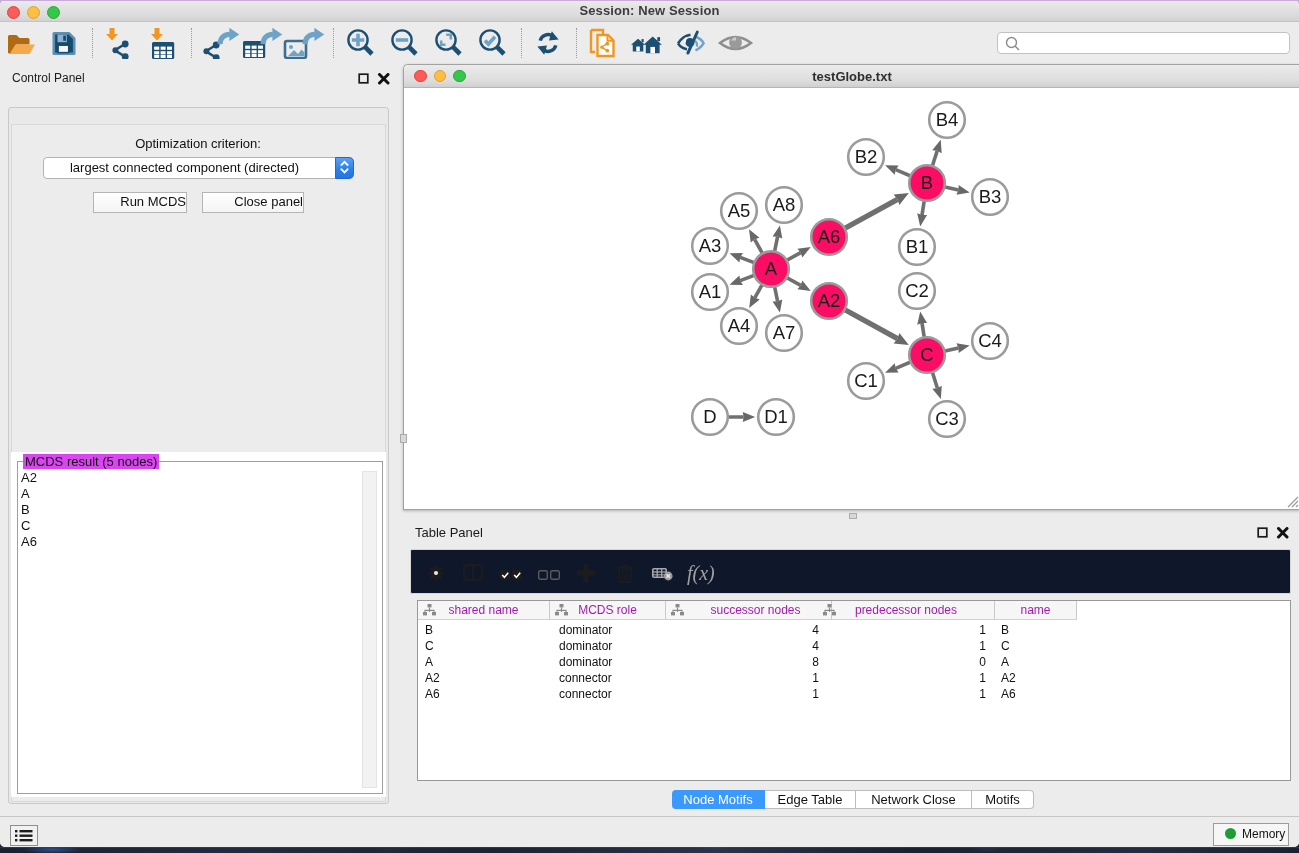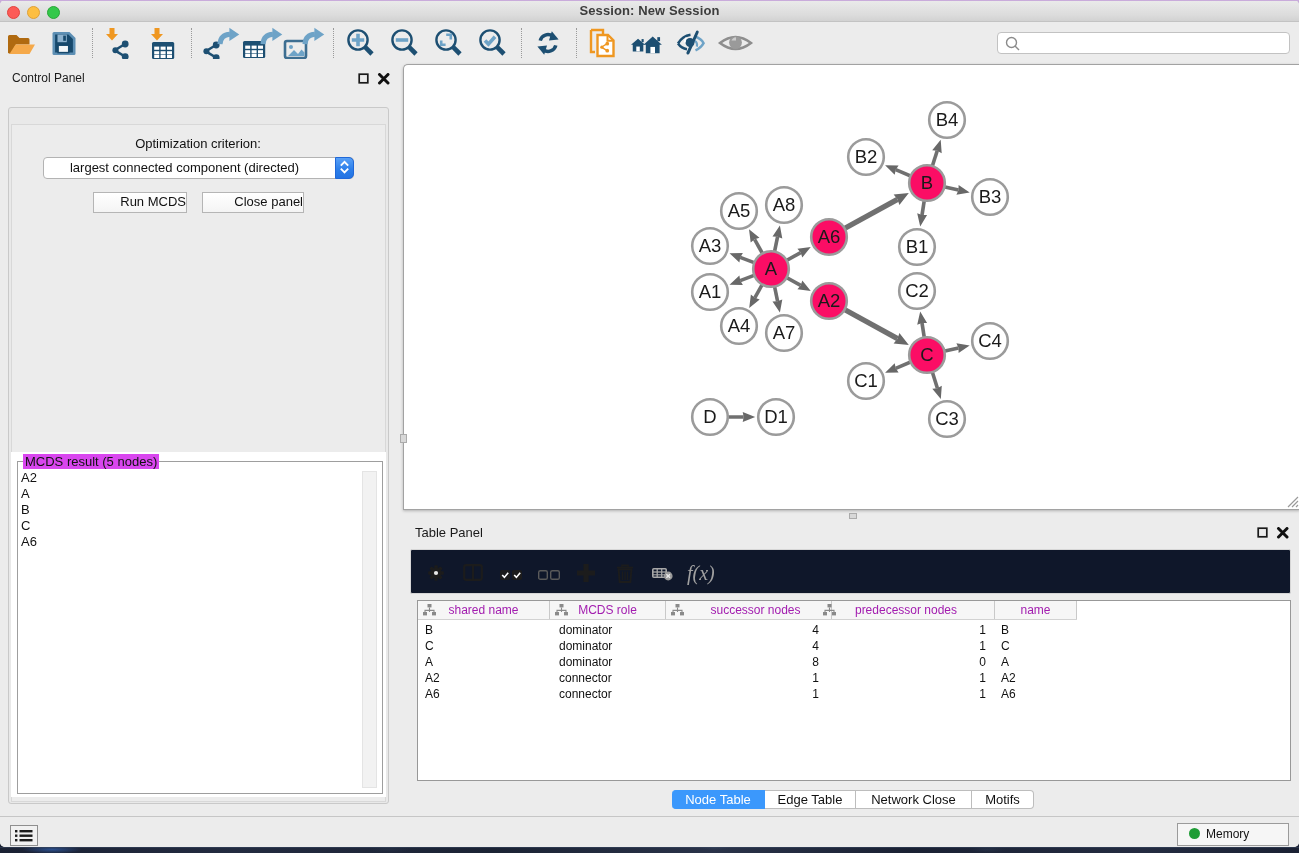--- a/index.html
+++ b/index.html
@@ -58,21 +58,21 @@
   .tbl-header{position:absolute;left:0;top:0;width:660px;height:18px;background:#f6f6f6;border-bottom:1px solid #d2d2d2;font-size:12px;color:#a21caf;}
   .th{position:absolute;top:0;height:18px;line-height:18px;text-align:center;border-right:1px solid #c9c9c9;}
   .tbl-row{position:absolute;font-size:12px;color:#111;height:16px;line-height:16px;}
   .bottabs{position:absolute;top:790px;height:19px;left:672px;display:flex;font-size:13px;}
   .btab{background:#fff;border:1px solid #bdbdbd;border-left:none;line-height:18px;text-align:center;color:#111;}
   .btab.sel{background:#3b98fc;color:#fff;border-color:#3b98fc;border-radius:4px 0 0 4px;}
   .btab.last{border-radius:0 4px 4px 0;}
   
   .statusbar{position:absolute;left:0;top:816px;width:1299px;height:31px;background:#ececec;border-top:1px solid #c6c6c6;}
   .sb-left{position:absolute;left:10px;top:8px;width:26px;height:19px;background:#f1f1f1;border:1px solid #8f8f8f;}
-  .sb-mem{position:absolute;right:10px;top:6px;width:74px;height:21px;background:#f6f6f6;border:1px solid #9b9b9b;font-size:12px;color:#111;padding-left:36px;}
+  .sb-mem{position:absolute;right:10px;top:6px;width:74px;height:21px;background:#f6f6f6;border:1px solid #9b9b9b;font-size:12px;color:#111;}
   .grabber{position:absolute;background:#d8d8d8;border:1px solid #ababab;}
 </style>
 </head>
 <body>
 <div class="desktop"></div>
 <div class="topstrip"></div>
 <div class="topline"></div>
 <div class="appwin">
   <div class="titlebar">
     <div class="tl r"></div>
@@ -300,20 +300,26 @@
     </div>
   <div class="mcds-list">
     <div class="mcds-item">A2</div>
     <div class="mcds-item">A</div>
     <div class="mcds-item">B</div>
     <div class="mcds-item">C</div>
     <div class="mcds-item">A6</div>
     <div class="scrolltrack"></div>
   </div>
   <div class="netwin">
+    <div class="net-titlebar">
+      <div class="ntl r"></div>
+        <div class="ntl y"></div>
+        <div class="ntl g"></div>
+      <div class="title">testGlobe.txt</div>
+    </div>
     <div class="canvas"><svg width="895" height="421" viewBox="404 88 895 421">
           <line x1="771.0" y1="269.0" x2="754.6" y2="239.3" stroke="#707070" stroke-width="3.6"></line>
           <polygon points="749.0,229.2 759.5,237.7 754.6,239.3 750.7,242.6" fill="#686868"></polygon>
           <line x1="771.0" y1="269.0" x2="777.6" y2="236.7" stroke="#707070" stroke-width="3.6"></line>
           <polygon points="779.9,225.4 782.3,238.6 777.6,236.7 772.5,236.6" fill="#686868"></polygon>
           <line x1="771.0" y1="269.0" x2="740.2" y2="257.4" stroke="#707070" stroke-width="3.6"></line>
           <polygon points="729.5,253.3 742.9,253.1 740.2,257.4 739.4,262.4" fill="#686868"></polygon>
           <line x1="771.0" y1="269.0" x2="740.2" y2="280.6" stroke="#707070" stroke-width="3.6"></line>
           <polygon points="729.5,284.7 739.4,275.6 740.2,280.6 742.9,284.9" fill="#686868"></polygon>
           <line x1="771.0" y1="269.0" x2="754.8" y2="297.8" stroke="#707070" stroke-width="3.6"></line>
@@ -507,21 +513,21 @@
       <div class="tbl-row" style="left:300px;top:69px;width:101px;text-align:right;">1</div>
       <div class="tbl-row" style="left:460px;top:69px;width:108px;text-align:right;">1</div>
       <div class="tbl-row" style="left:583px;top:69px;width:70px;">A2</div>
       <div class="tbl-row" style="left:7px;top:85px;width:120px;">A6</div>
       <div class="tbl-row" style="left:141px;top:85px;width:100px;">connector</div>
       <div class="tbl-row" style="left:300px;top:85px;width:101px;text-align:right;">1</div>
       <div class="tbl-row" style="left:460px;top:85px;width:108px;text-align:right;">1</div>
       <div class="tbl-row" style="left:583px;top:85px;width:70px;">A6</div>
     </div>
   <div class="bottabs">
-    <div class="btab sel" style="width:92px;">Node Table</div>
+    <div class="btab sel" style="width:92px;">Node Motifs</div>
     <div class="btab" style="width:90px;">Edge Table</div>
     <div class="btab" style="width:115px;">Network Close</div>
     <div class="btab last" style="width:61px;">Motifs</div>
   </div>
   <div class="statusbar">
     <div class="sb-left">
         <svg width="24" height="18" viewBox="0 0 24 18" style="position:absolute;left:1px;top:1px;">
           <g fill="#1c1c1c">
             <rect x="3" y="3" width="2.4" height="2.4"></rect>
             <rect x="7.5" y="3" width="13" height="2.4"></rect>

